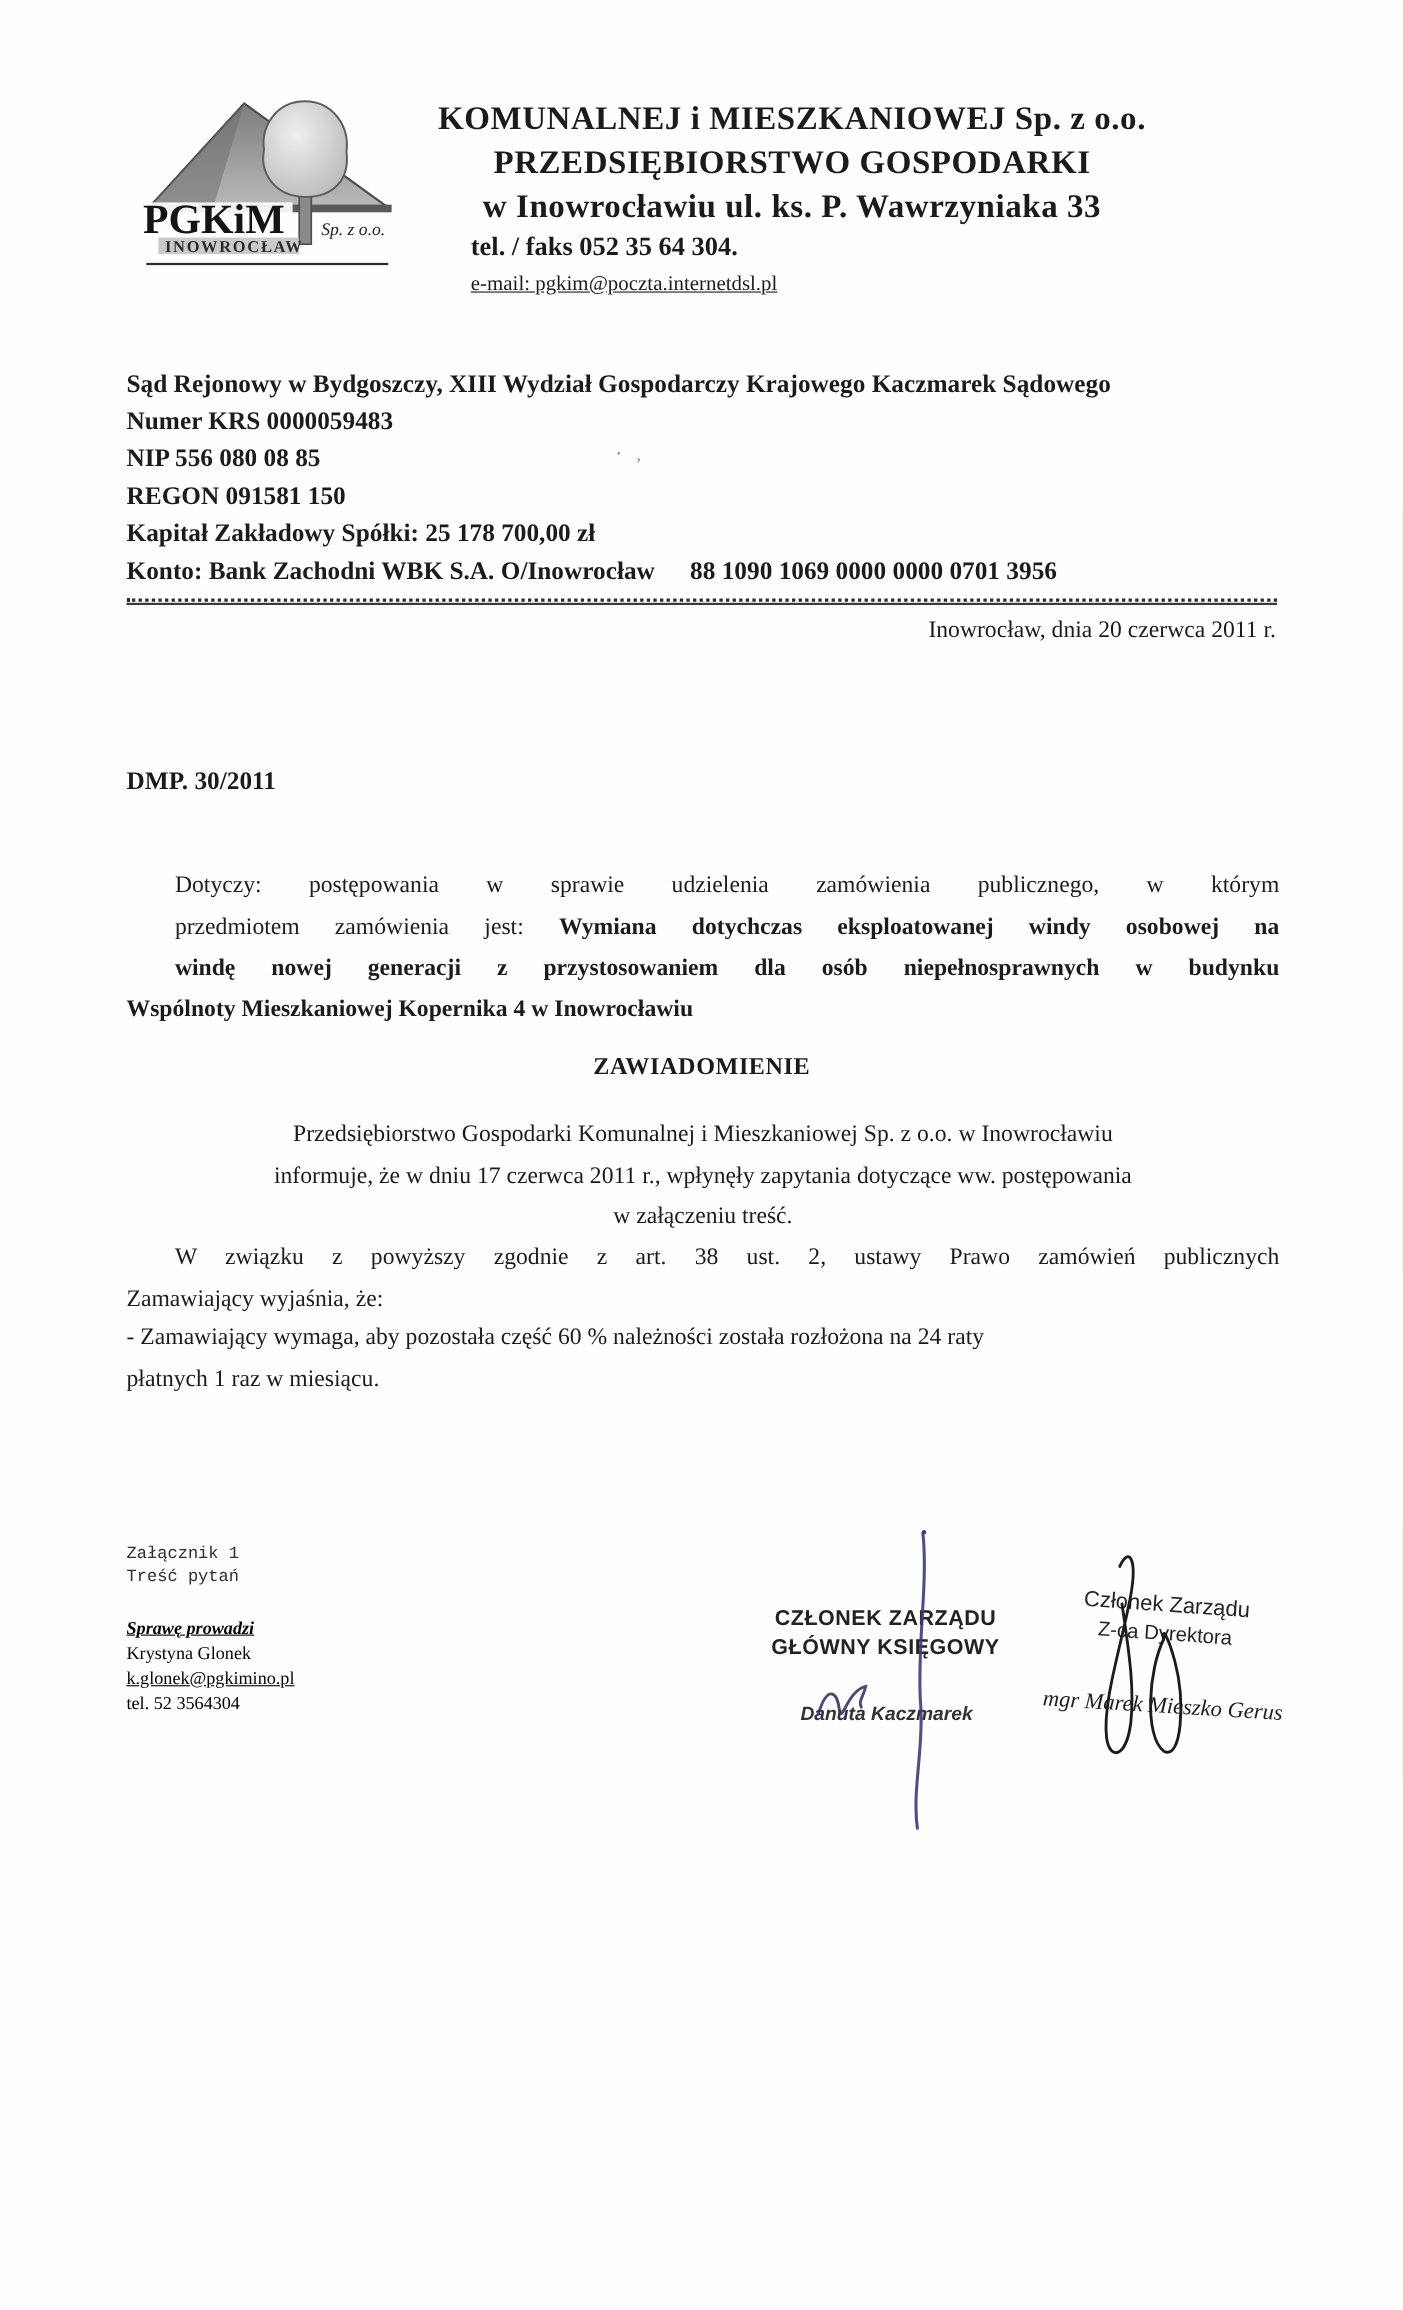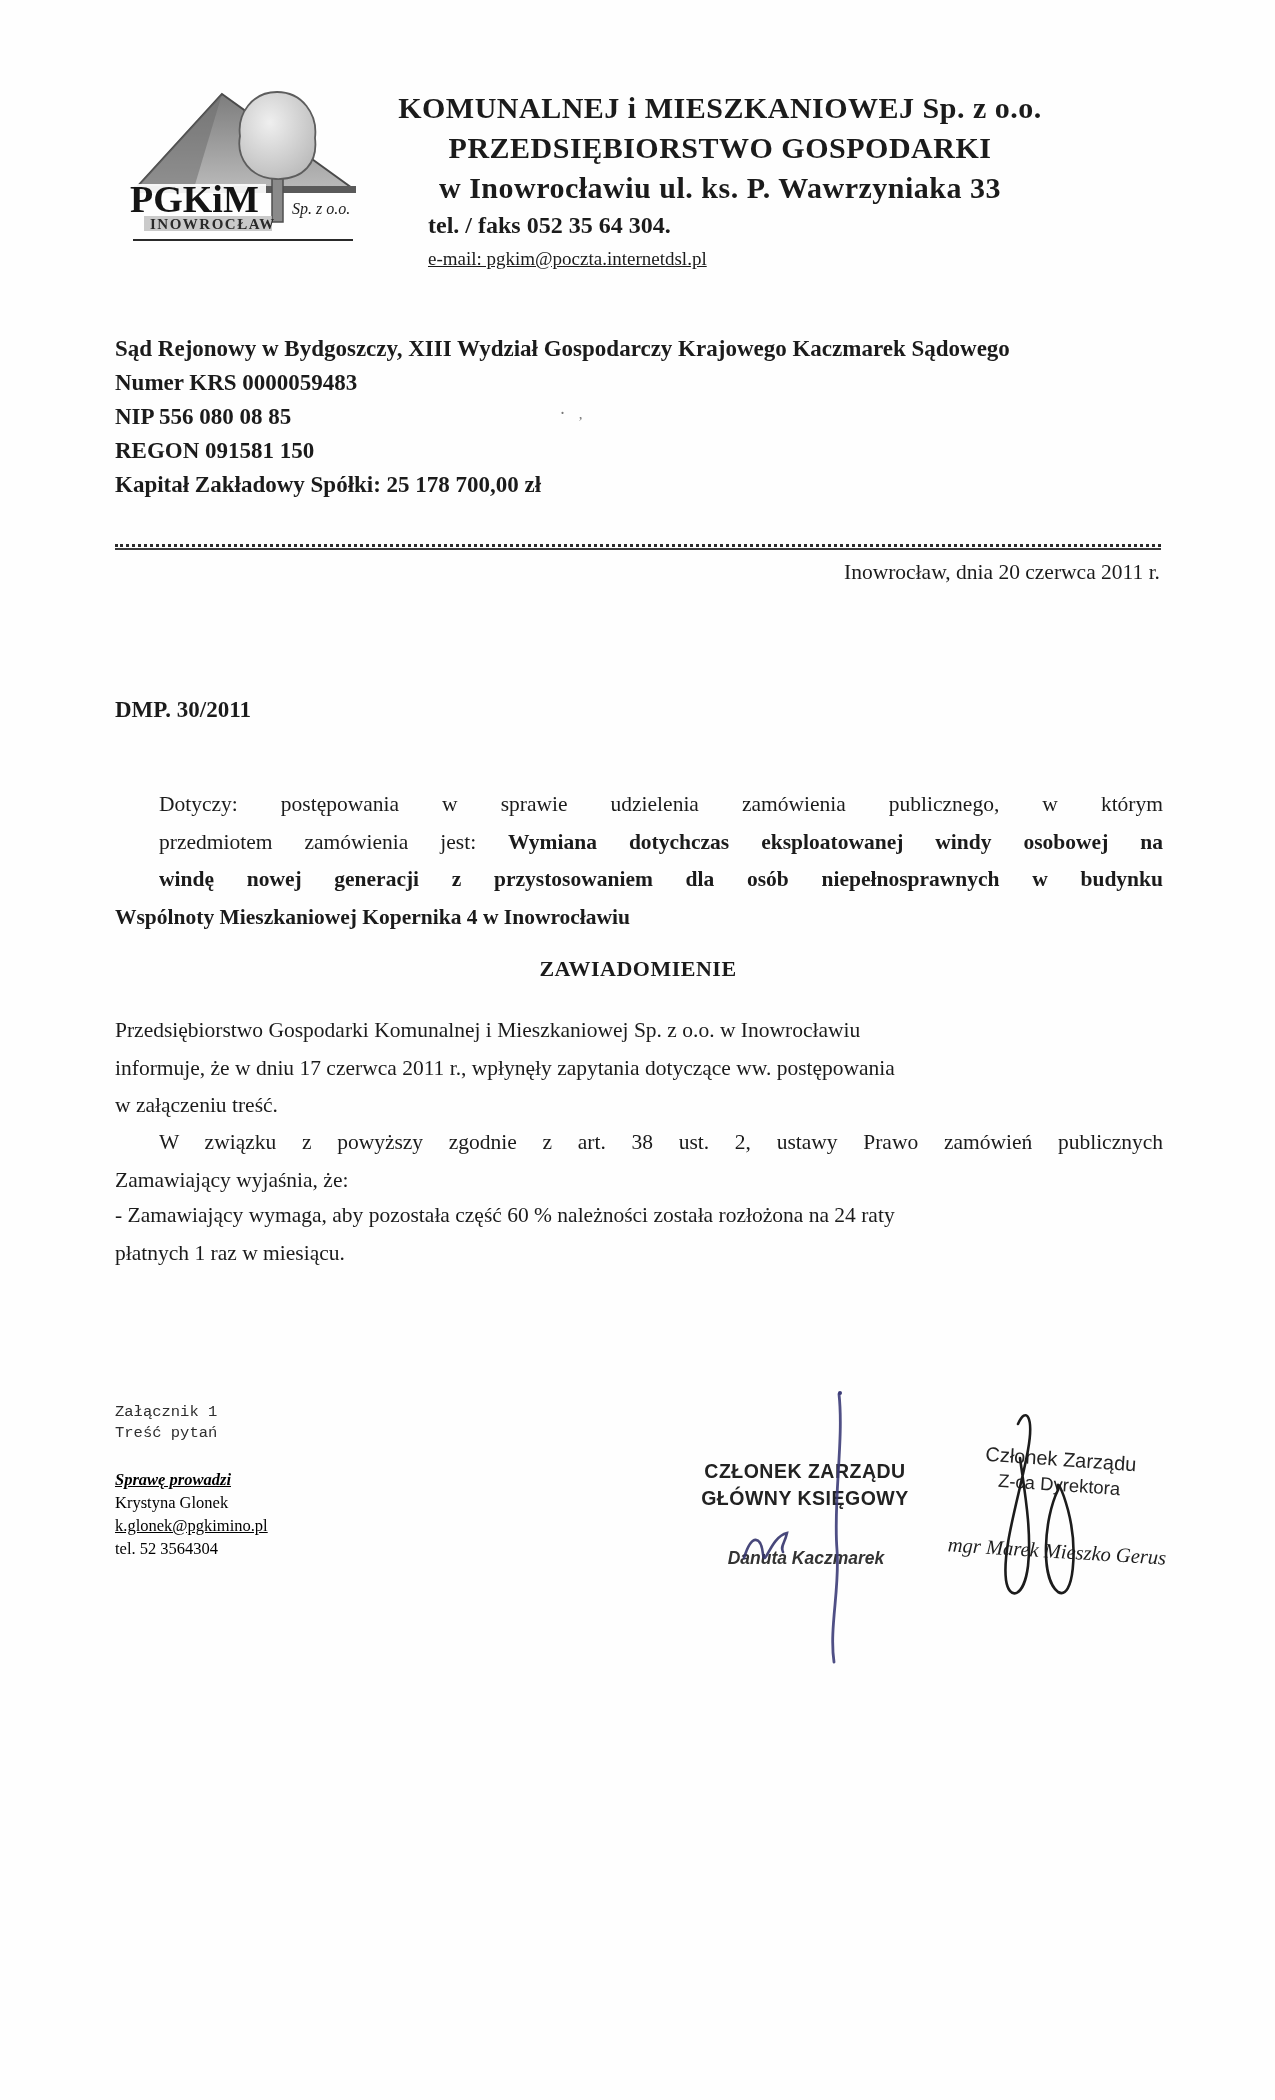--- a/index.html
+++ b/index.html
@@ -45,21 +45,21 @@
   .subject { left: 115px; top: 786px; width: 1048px; font-size: 21.5px; line-height: 37.5px; }
   .jline { text-align: justify; text-align-last: justify; margin-left: 44px; }
   .bold { font-weight: bold; }
 
   
   .doc-title { left: 115px; top: 956px; width: 1046px; text-align: center;
     font-size: 22px; font-weight: bold; letter-spacing: 0.5px; }
 
   
   .body-p { left: 115px; width: 1048px; font-size: 21.5px; line-height: 37.5px; }
-  .p1 { top: 1012px; }
+  .p1 { top: 1012px; text-align: center; }
   .p2 { top: 1124px; }
   .bullet { top: 1197px; }
 
   
   .attach { left: 115px; top: 1402px; font-size: 15.5px; line-height: 21px;
     font-family: Liberation Mono, monospace; color: #2e2e2e; }
   .handler { left: 115px; top: 1468px; font-size: 16.5px; line-height: 23px; color: #000000; }
   .handler-label { font-weight: bold; font-style: italic; text-decoration: underline; }
   .handler-email { text-decoration: underline; }
 
@@ -125,20 +125,23 @@
     <div class="lh-phone">tel. / faks 052 35 64 304.</div>
     <div class="lh-email">e-mail: pgkim@poczta.internetdsl.pl</div>
   </div>
 
   <div class="abs registry">
     <div>Sąd Rejonowy w Bydgoszczy, XIII Wydział Gospodarczy Krajowego Kaczmarek Sądowego</div>
     <div>Numer KRS 0000059483</div>
     <div>NIP 556 080 08 85</div>
     <div>REGON 091581 150</div>
     <div>Kapitał Zakładowy Spółki: 25 178 700,00 zł</div>
+    <div>
+      <span>Konto: Bank Zachodni WBK S.A. O/Inowrocław</span><span class="acct-num">88 1090 1069 0000 0000 0701 3956</span>
+    </div>
   </div>
   <div class="abs nip-mark">᛫ ,</div>
 
   <div class="abs dotrule"></div>
   <div class="abs dateline">Inowrocław, dnia 20 czerwca 2011 r.</div>
 
   <div class="abs reference">DMP. 30/2011</div>
 
   <div class="abs subject">
     <div class="jline">Dotyczy: postępowania w sprawie udzielenia zamówienia publicznego, w którym</div>

